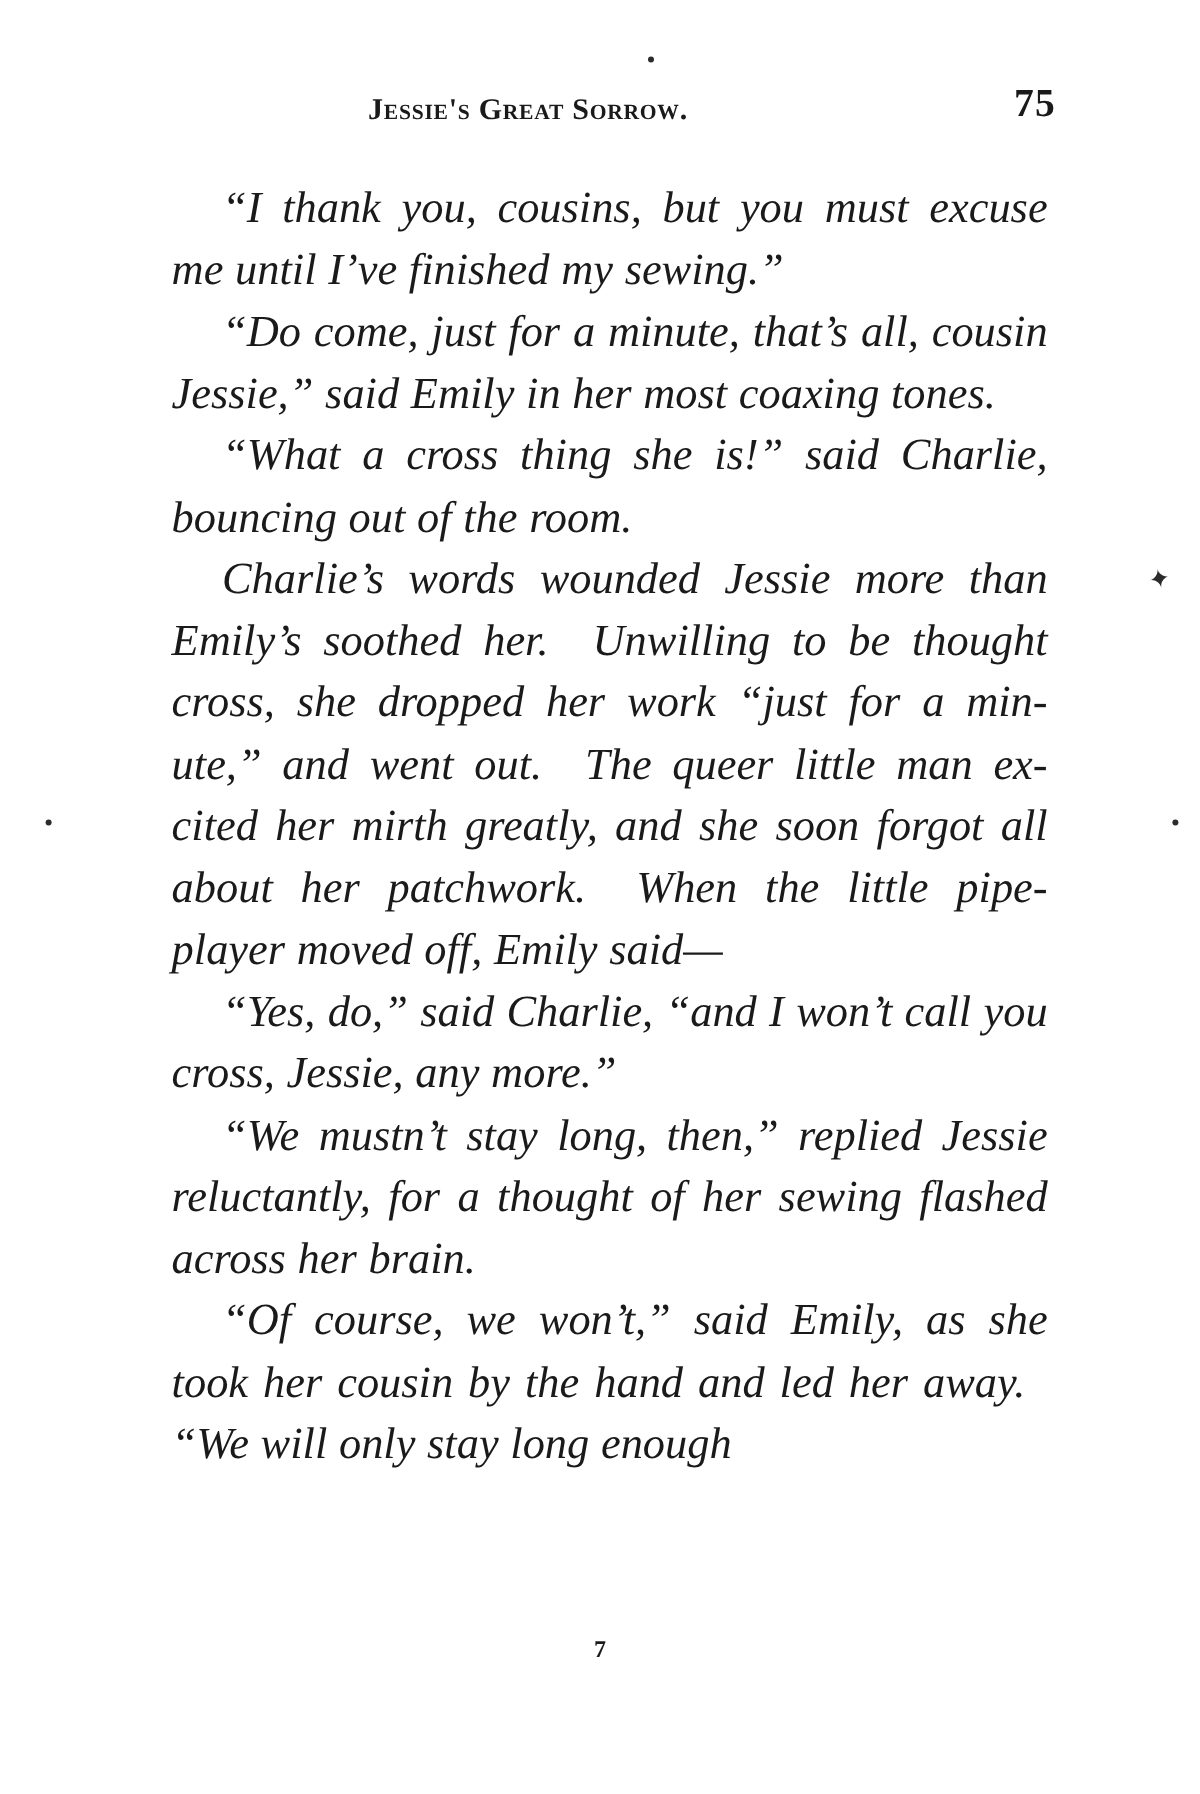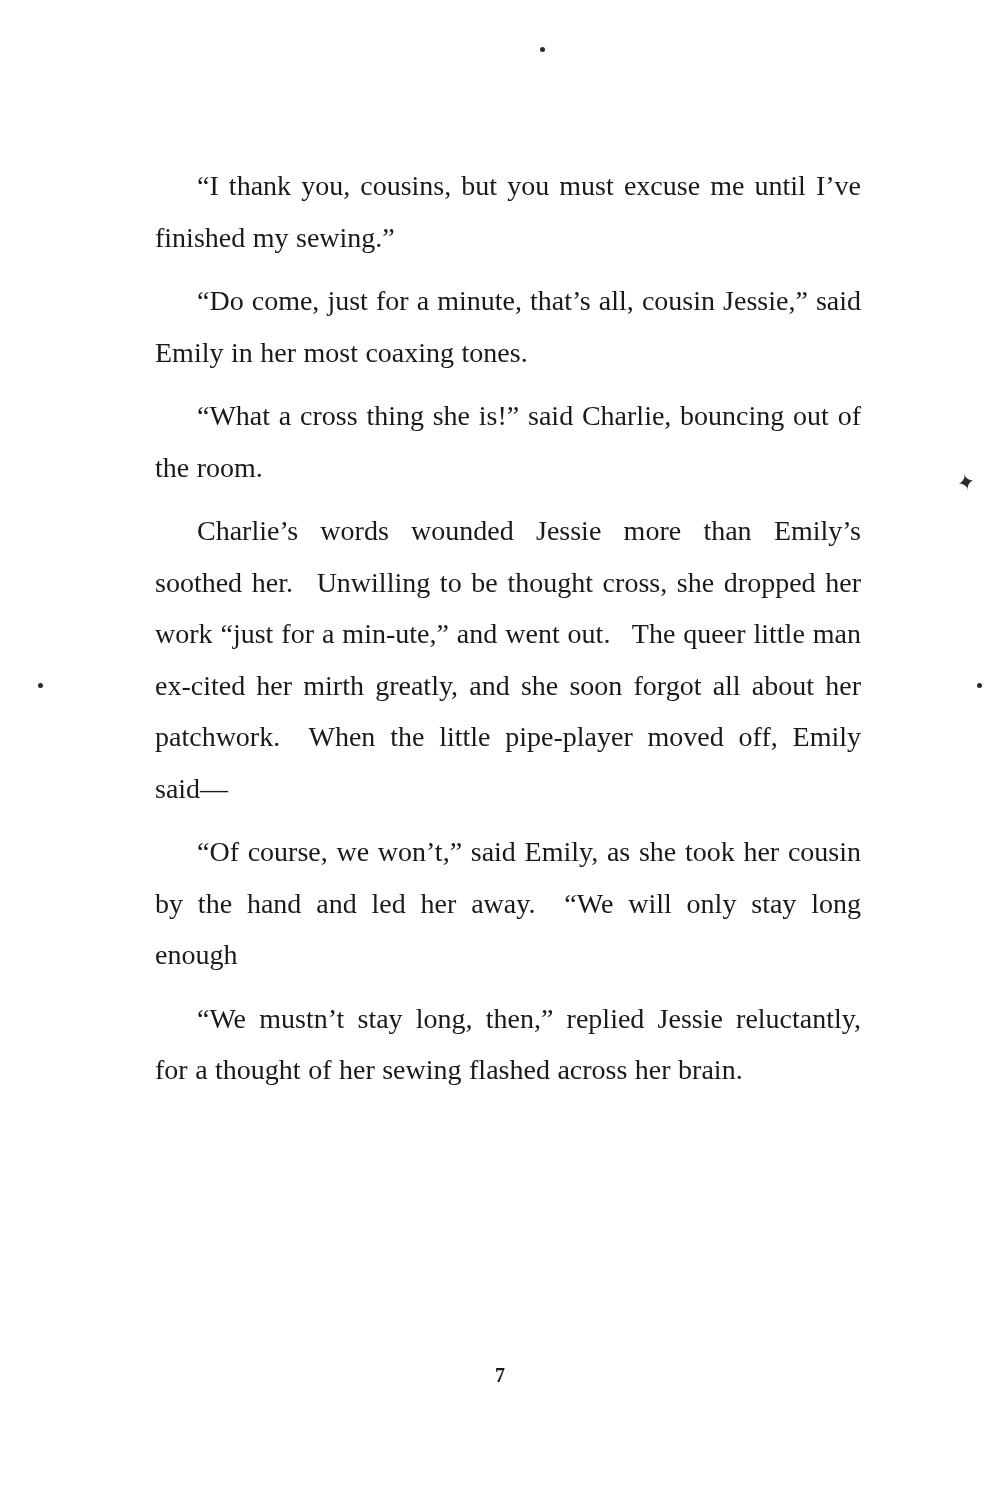--- a/index.html
+++ b/index.html
@@ -43,27 +43,28 @@
     font-weight: 600;
     letter-spacing: 1px;
   }
   .body-text {
     position: absolute;
     top: 148px;
     left: 143px;
     width: 730px;
   }
   .body-text p {
-    margin: 12px;
-    font-size: 28px;
+    margin: 0;
+    font-size: 37px;
     line-height: 51.5px;
     text-align: justify;
     text-indent: 42px;
     hyphens: manual;
     word-spacing: 0.5px;
+    font-style: italic;
   }
   .signature {
     position: absolute;
     left: 0;
     right: 0;
     top: 1364px;
     text-align: center;
     font-size: 20px;
     font-weight: 600;
   }
@@ -101,27 +102,32 @@
 </style>
 </head>
 <body>
 
 <div class="page">
 
   <div class="speck speck-top"></div>
   <div class="speck speck-left"></div>
   <div class="speck speck-right"></div>
 
+  <div class="header">
+    <div class="running-head">Jessie's Great Sorrow.</div>
+    <div class="folio">75</div>
+  </div>
 
   <div class="margin-mark">✦</div>
 
   <div class="body-text">
     <p>“I thank you, cousins, but you must excuse me until I’ve finished my sewing.”</p>
     <p>“Do come, just for a minute, that’s all, cousin Jessie,” said Emily in her most coaxing tones.</p>
     <p>“What a cross thing she is!” said Charlie, bouncing out of the room.</p>
     <p>Charlie’s words wounded Jessie more than Emily’s soothed her.  Unwilling to be thought cross, she dropped her work “just for a min-ute,” and went out.  The queer little man ex-cited her mirth greatly, and she soon forgot all about her patchwork.  When the little pipe-player moved off, Emily said—</p>
+    <p>“Yes, do,” said Charlie, “and I won’t call you cross, Jessie, any more.”</p>
+    <p>“We mustn’t stay long, then,” replied Jessie reluctantly, for a thought of her sewing flashed across her brain.</p>
     <p>“Of course, we won’t,” said Emily, as she took her cousin by the hand and led her away.  “We will only stay long enough</p>
-    <p>“We mustn’t stay long, then,” replied Jessie reluctantly, for a thought of her sewing flashed across her brain.</p>
   </div>
 
   <div class="signature">7</div>
 
 </div>
 
 </body></html>

